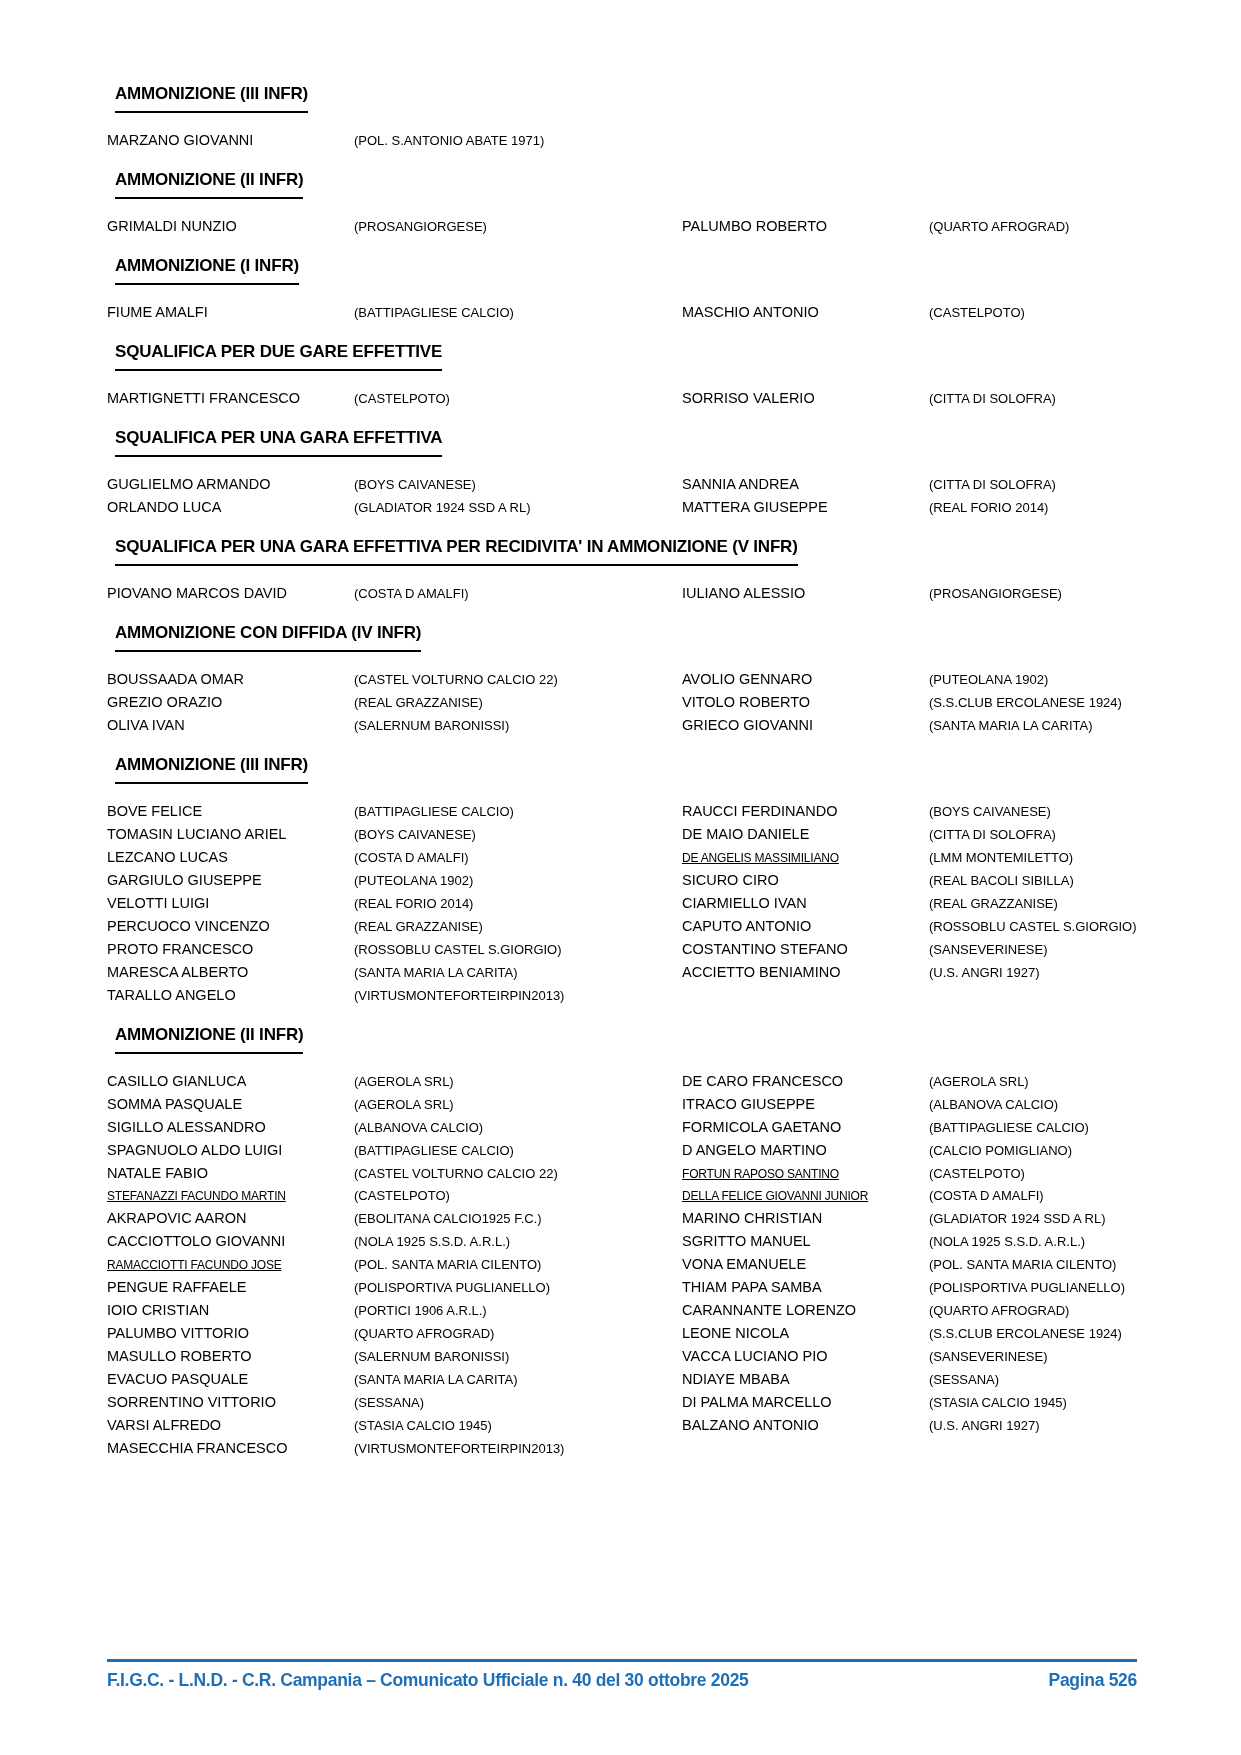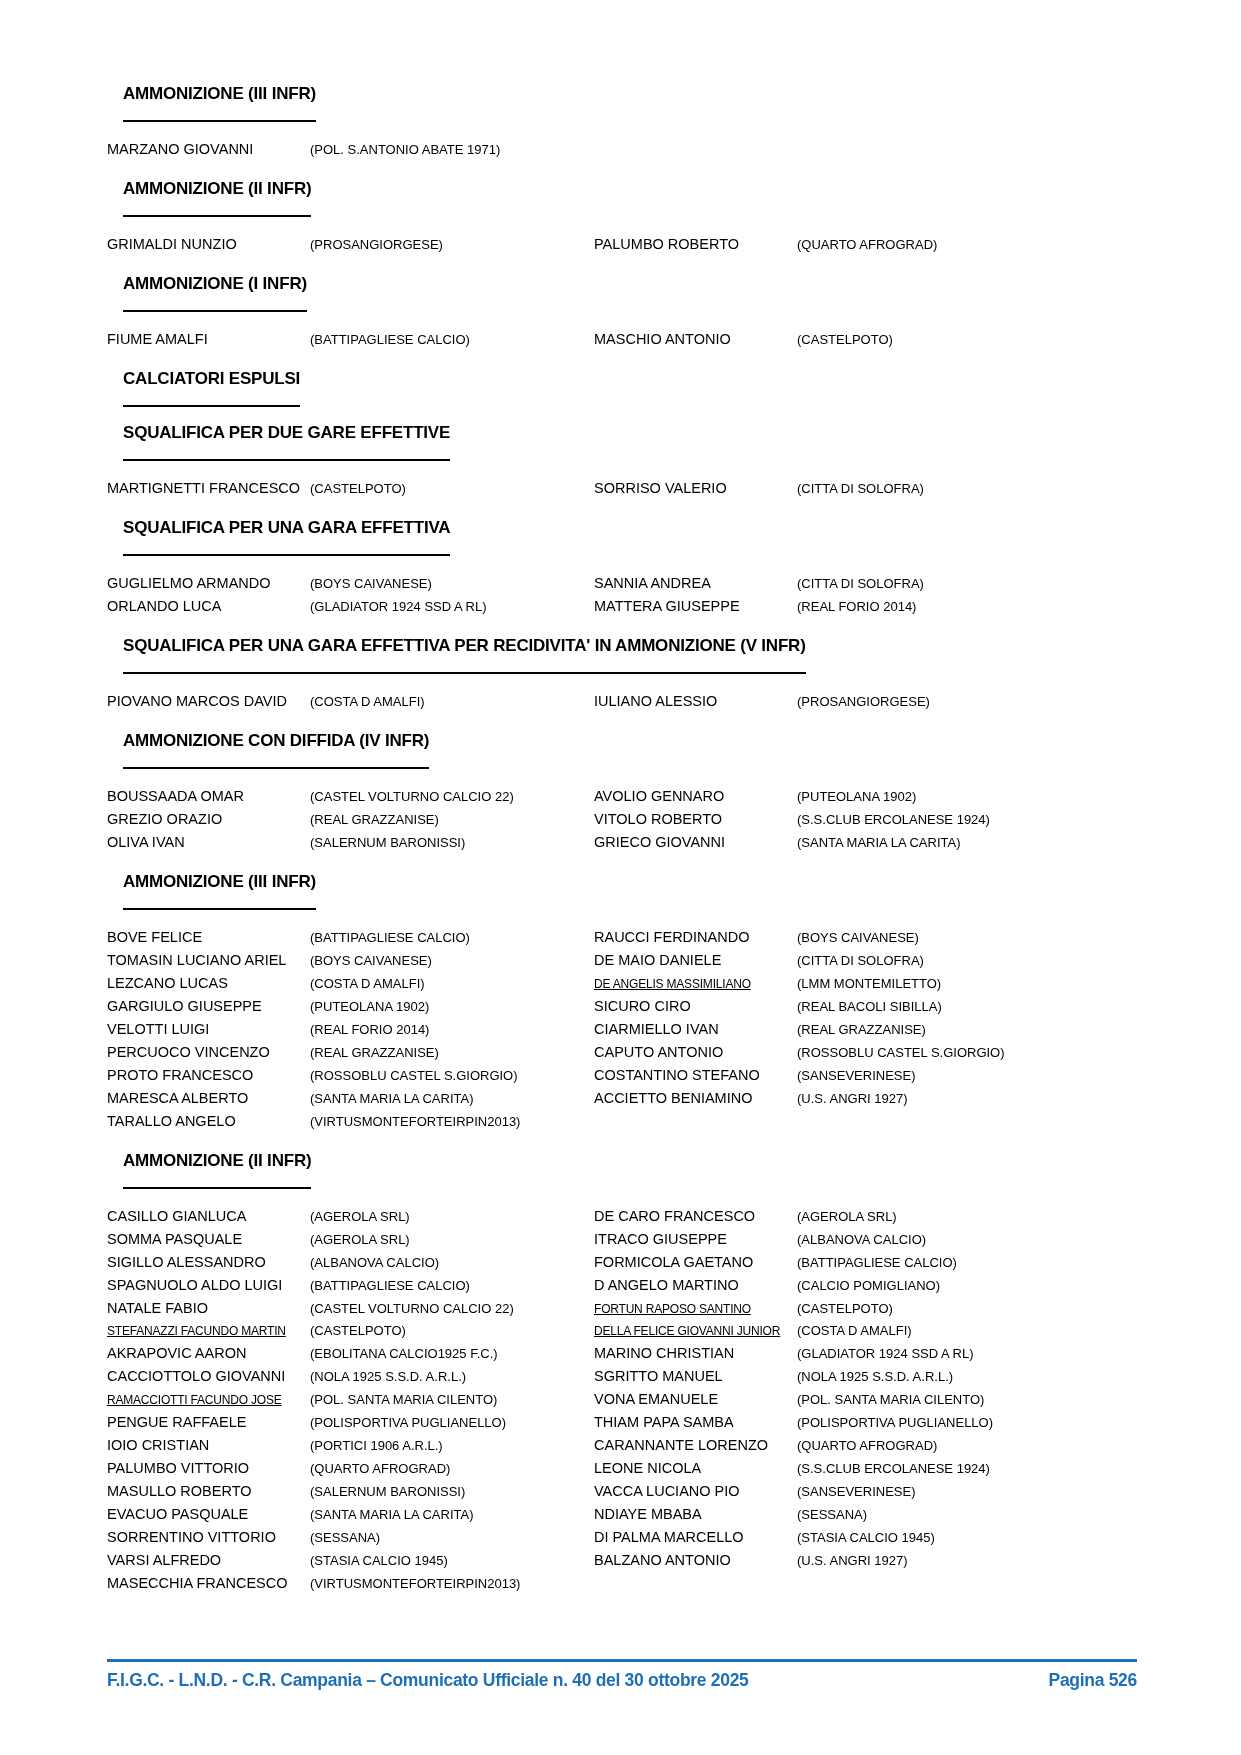--- a/index.html
+++ b/index.html
@@ -21,33 +21,34 @@
     top: 84px;
     width: 1030px;
   }
   .section { margin-bottom: 18px; }
   .section.empty { margin-bottom: 0; }
   .section-heading {
     font-size: 17px;
     font-weight: bold;
     letter-spacing: -0.2px;
     line-height: 20px;
-    margin: 0 0 16px 16px;
+    margin: 0 0 16px 8px;
     display: table;
     border-bottom: 2px solid #000;
-    padding-bottom: 16px;
+    padding-bottom: 7px;
     text-transform: uppercase;
     white-space: nowrap;
   }
   .rows { margin: 0; }
   .row {
     display: grid;
     grid-template-columns: 203px 284px 203px auto;
     line-height: 22px;
     align-items: baseline;
+    gap: 44px;
   }
   .player-name {
     font-size: 14.5px;
     white-space: nowrap;
     overflow: hidden;
   }
   .player-name.small { font-size: 12px; letter-spacing: -0.2px; text-decoration: underline; }
   .player-club {
     font-size: 13px;
     white-space: nowrap;
@@ -100,23 +101,20 @@
       <div class="section-heading">AMMONIZIONE (I INFR)</div>
       <div class="rows">
         <div class="row">
           <span class="player-name">FIUME AMALFI</span>
           <span class="player-club">(BATTIPAGLIESE CALCIO)</span>
           <span class="player-name">MASCHIO ANTONIO</span>
           <span class="player-club">(CASTELPOTO)</span>
         </div>
       </div>
     </div>
-    <div class="section empty">
-      <div class="section-heading">CALCIATORI ESPULSI</div>
-    </div>
     <div class="section">
       <div class="section-heading">SQUALIFICA PER DUE GARE EFFETTIVE</div>
       <div class="rows">
         <div class="row">
           <span class="player-name">MARTIGNETTI FRANCESCO</span>
           <span class="player-club">(CASTELPOTO)</span>
           <span class="player-name">SORRISO VALERIO</span>
           <span class="player-club">(CITTA DI SOLOFRA)</span>
         </div>
       </div>

